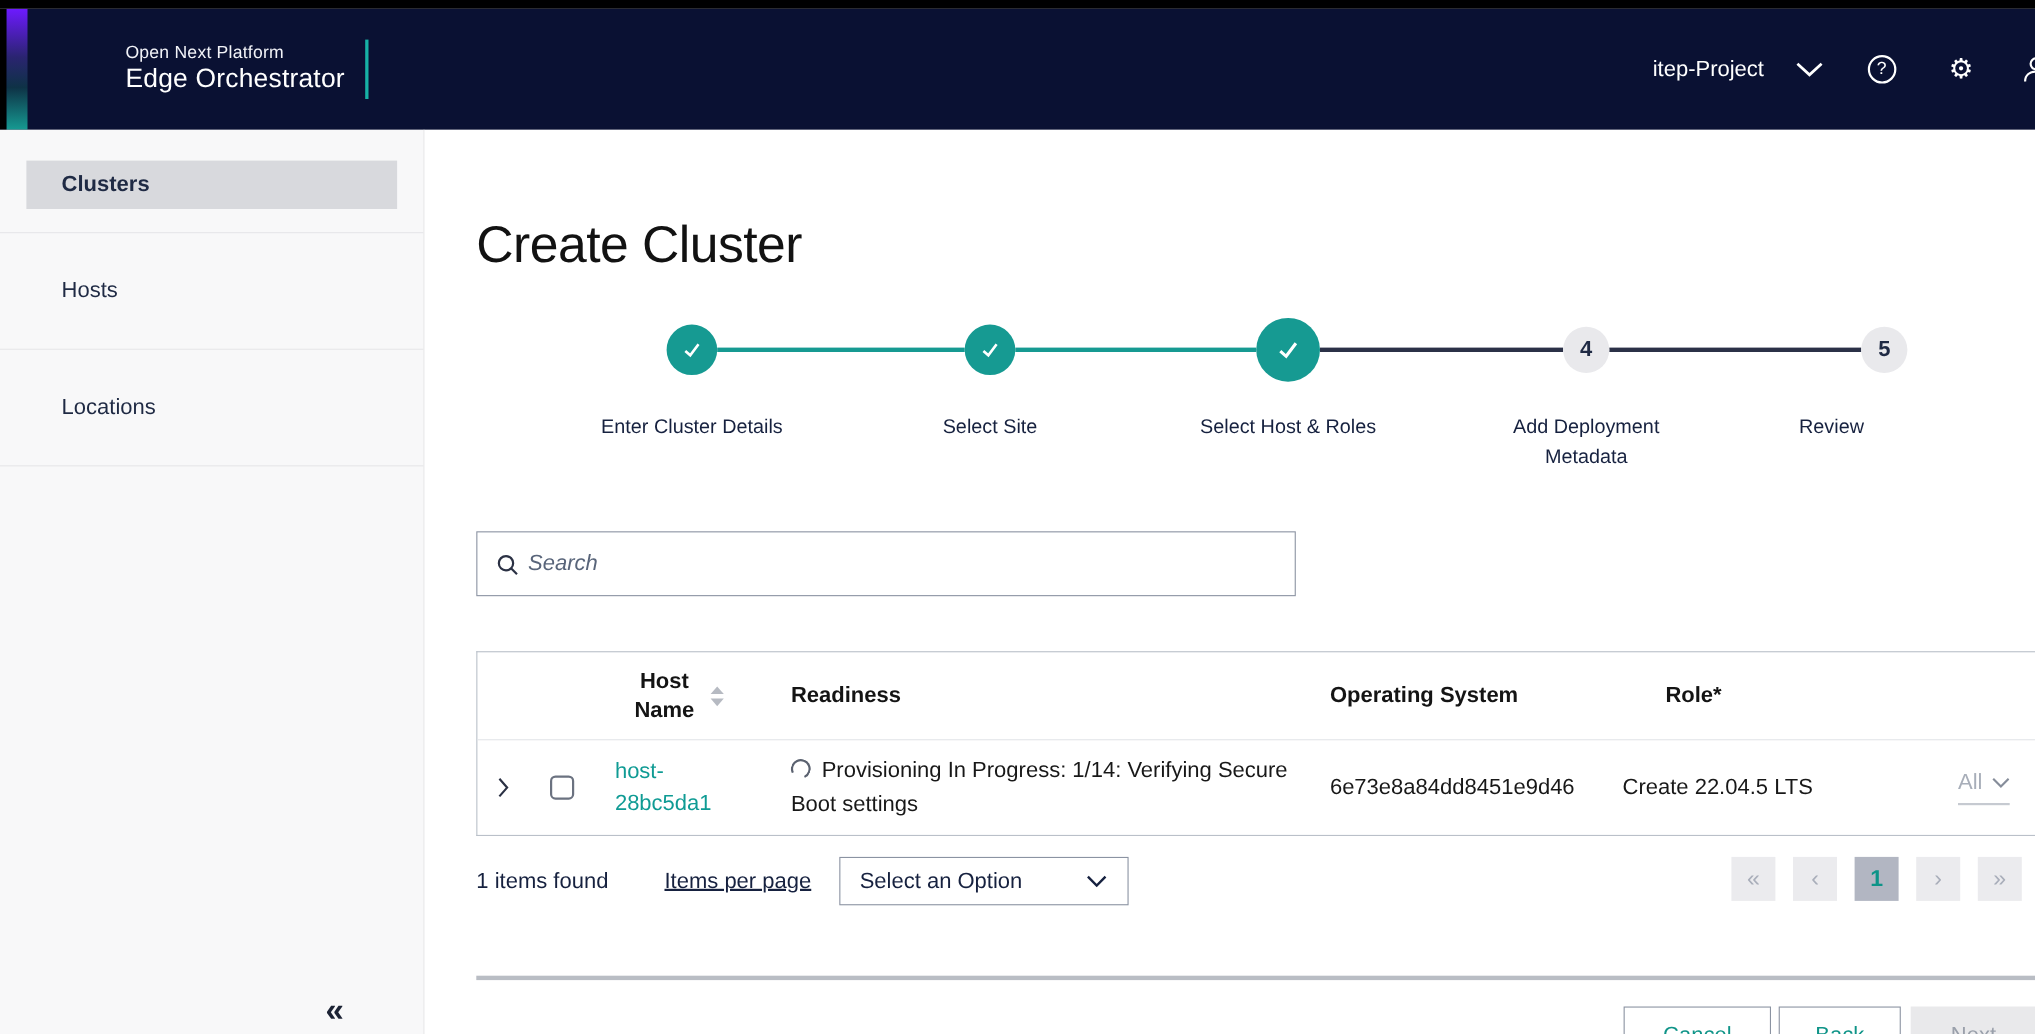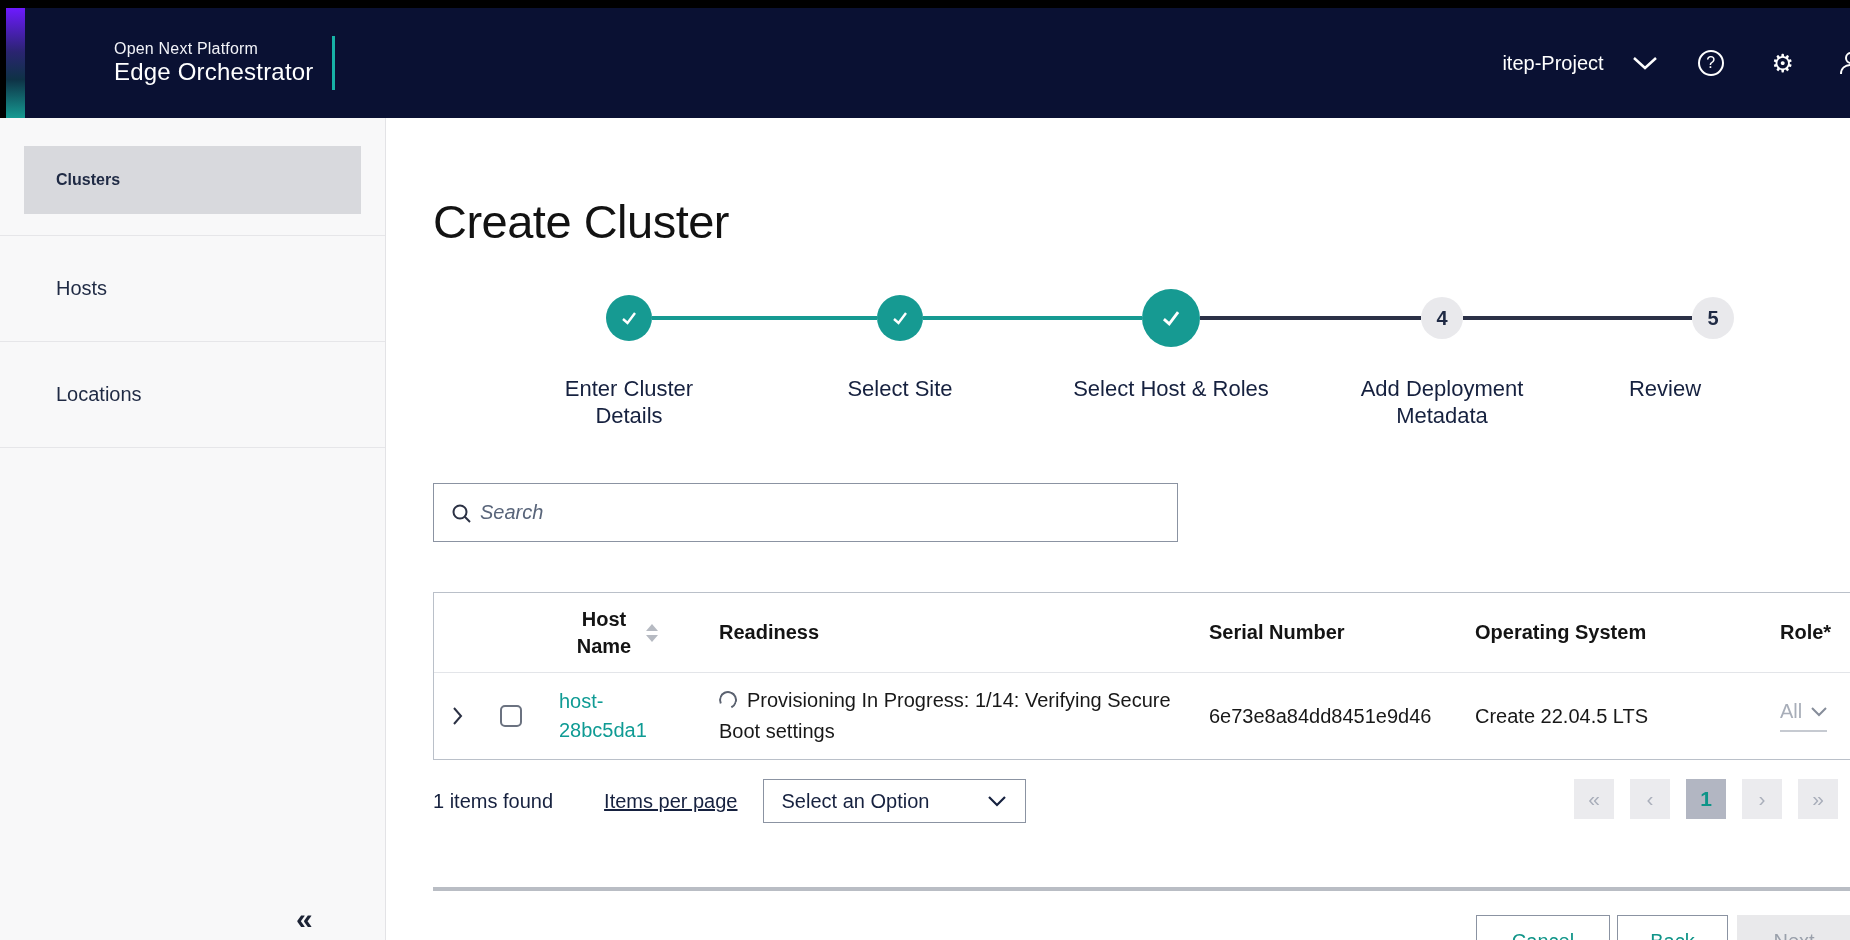--- a/index.html
+++ b/index.html
@@ -27,22 +27,22 @@
   .hdr-chevron { margin-left:28px; }
   .help-badge { margin-left:40px; width:26px; height:26px; border:2px solid #fff; border-radius:50%;
                 display:flex; align-items:center; justify-content:center; font-size:16px; color:#fff; }
   .gear { margin-left:48px; font-size:25px; color:#fff; line-height:1; }
   .user-partial { margin-left:44px; width:26px; height:26px; }
 
   
   .sidebar { position:absolute; left:0; top:118px; width:386px; height:822px;
              background:#f8f8f9; border-right:1px solid #e3e3e6; }
   .side-item-wrap { margin:28px 24px 0 24px; }
-  .side-item { height:68px; display:flex; align-items:center; padding-left:32px;
-               font-size:16px; color:#1f2a44; cursor:pointer; }
+  .side-item { height:44px; display:flex; align-items:center; padding-left:32px;
+               font-size:20px; color:#1f2a44; cursor:pointer; }
   .side-item.selected { background:#d8d9dd; font-weight:700; }
   .side-div { margin-top:21px; border-top:1px solid #e6e6e9; }
   .side-row { height:105px; display:flex; align-items:center; padding-left:56px;
               font-size:20px; color:#1f2a44; cursor:pointer; }
   .side-div2 { border-top:1px solid #e6e6e9; }
   .collapse { position:absolute; left:296px; bottom:6px; font-size:30px; font-weight:700;
               color:#1c2335; cursor:pointer; line-height:1; }
 
   
   .main { position:absolute; left:386px; top:118px; width:1464px; height:822px;
@@ -61,21 +61,21 @@
   .c1 { left:113px; top:6px;  width:46px; height:46px; }
   .c2 { left:384px; top:6px;  width:46px; height:46px; }
   .c3 { left:649px; top:0;    width:58px; height:58px; }
   .c4 { left:928px; top:8px;  width:42px; height:42px; }
   .c5 { left:1199px; top:8px; width:42px; height:42px; }
   .s1 { left:159px; width:225px; }
   .s2 { left:430px; width:219px; }
   .s3 { left:707px; width:221px; }
   .s4 { left:970px; width:229px; }
   .step-label { position:absolute; top:86px; transform:translateX(-50%); width:200px;
-                text-align:center; font-size:22px; line-height:27px; color:#16213f; }
+                text-align:center; font-size:18px; line-height:27px; color:#16213f; }
   .l1 { left:136px; } .l2 { left:407px; } .l3 { left:678px; } .l4 { left:949px; } .l5 { left:1172px; }
 
   
   .search-box { position:absolute; left:47px; top:365px; width:745px; height:59px;
                 border:1px solid #8b93a2; background:#fff; }
   .search-box svg { position:absolute; left:17px; top:19px; }
   .search-box input { position:absolute; left:46px; top:1px; width:690px; height:55px;
                 border:none; outline:none; font-size:20px; color:#16213f;
                 font-family:"Liberation Sans", sans-serif; }
   .search-box input::placeholder { font-style:italic; color:#59657a; }
@@ -244,21 +244,20 @@
       <div class="cell th col-host">
         <div class="hostname-head">
           <span class="hn-text">Host Name</span>
           <span class="sort-icon">
             <span class="tri-up"></span>
             <span class="tri-down"></span>
           </span>
         </div>
       </div>
       <div class="cell th col-ready">Readiness</div>
-      <div class="cell th col-ser">Serial Number</div>
       <div class="cell th col-os">Operating System</div>
       <div class="cell th col-role">Role*</div>
     </div>
 
     <div class="trow tbody-row">
       <div class="cell col-exp">
         <span class="expand-chevron">
           <svg width="11" height="20" viewBox="0 0 11 20">
             <polyline points="2,2 9,10 2,18" fill="none" stroke="#2b3144" stroke-width="2"></polyline>
           </svg>

